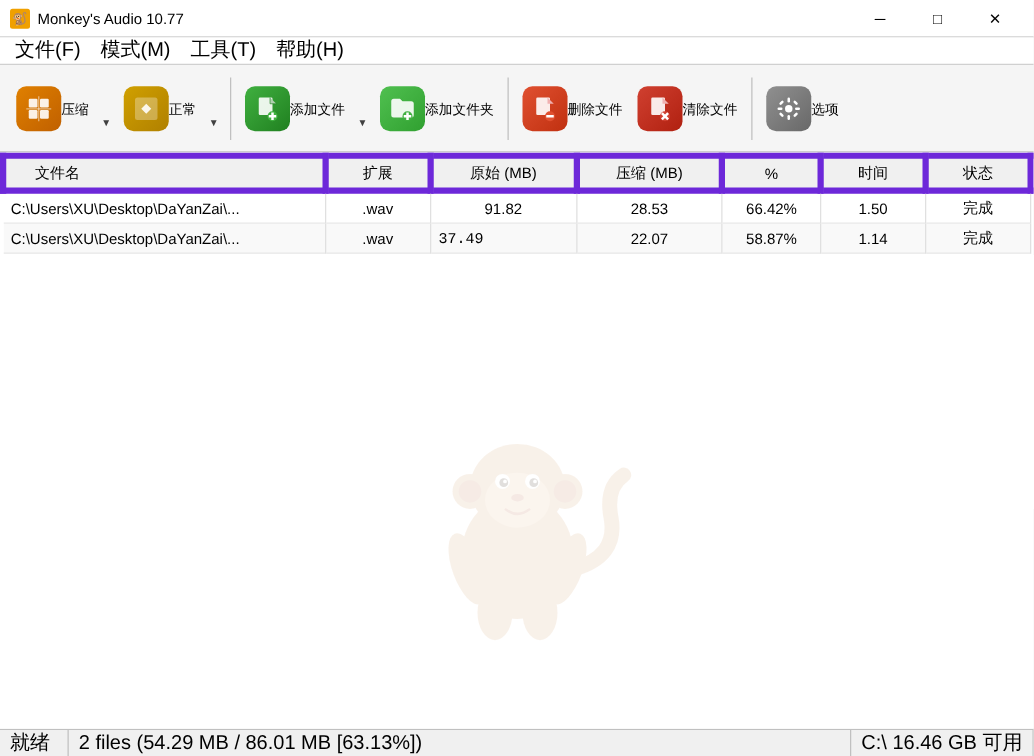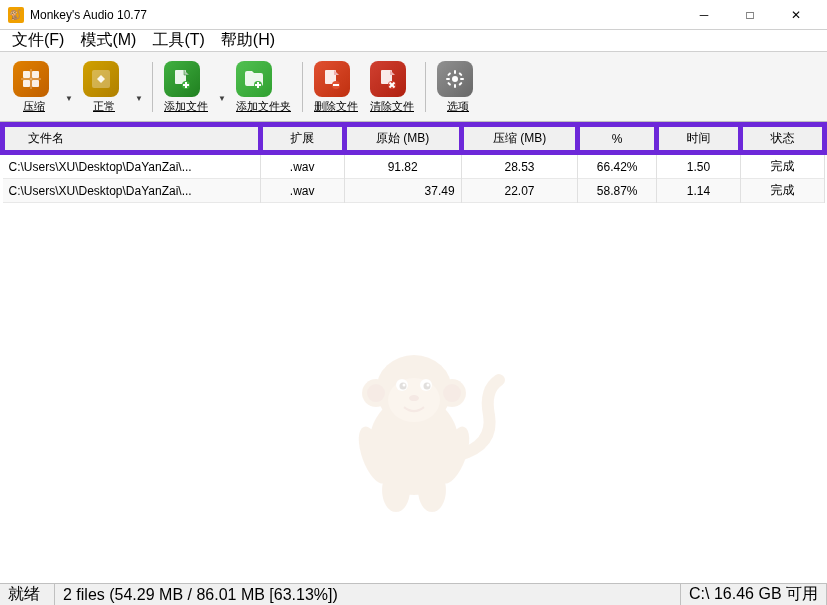--- a/index.html
+++ b/index.html
@@ -81,30 +81,29 @@
       background: #f5f5f5;
       height: 70px;
       display: flex;
       align-items: center;
       padding: 4px 8px;
       border-bottom: 1px solid #c0c0c0;
       gap: 2px;
     }
     .toolbar-btn {
       display: flex;
-      flex-direction: column;
+      align-items: center;
       justify-content: center;
       cursor: pointer;
       border: 1px solid transparent;
       border-radius: 4px;
       padding: 4px 4px 2px 4px;
       background: transparent;
       min-width: 52px;
       height: 62px;
-      text-decoration: underline;
     }
     .toolbar-btn .btn-icon {
       width: 36px;
       height: 36px;
       border-radius: 8px;
       display: flex;
       align-items: center;
       justify-content: center;
       font-size: 20px;
       margin-bottom: 2px;
@@ -373,21 +372,21 @@
           <td style="text-align: center;">.wav</td>
           <td style="text-align: center;">91.82</td>
           <td style="text-align: center;">28.53</td>
           <td style="">66.42%</td>
           <td style="text-align: center;">1.50</td>
           <td style="text-align: center;">完成</td>
         </tr>
         <tr>
           <td style="text-align: left;">C:\Users\XU\Desktop\DaYanZai\...</td>
           <td style="text-align: center;">.wav</td>
-          <td style="text-align: right;">37.49</td>
+          <td style="text-align: left; font-family: Liberation Mono, monospace;">37.49</td>
           <td style="text-align: center;">22.07</td>
           <td style="text-align: center;">58.87%</td>
           <td style="text-align: center;">1.14</td>
           <td style="text-align: center;">完成</td>
         </tr>
       </tbody>
   </table>
 
   <div class="monkey-container">
     <svg width="200" height="200" viewBox="0 0 200 200" fill="none">

